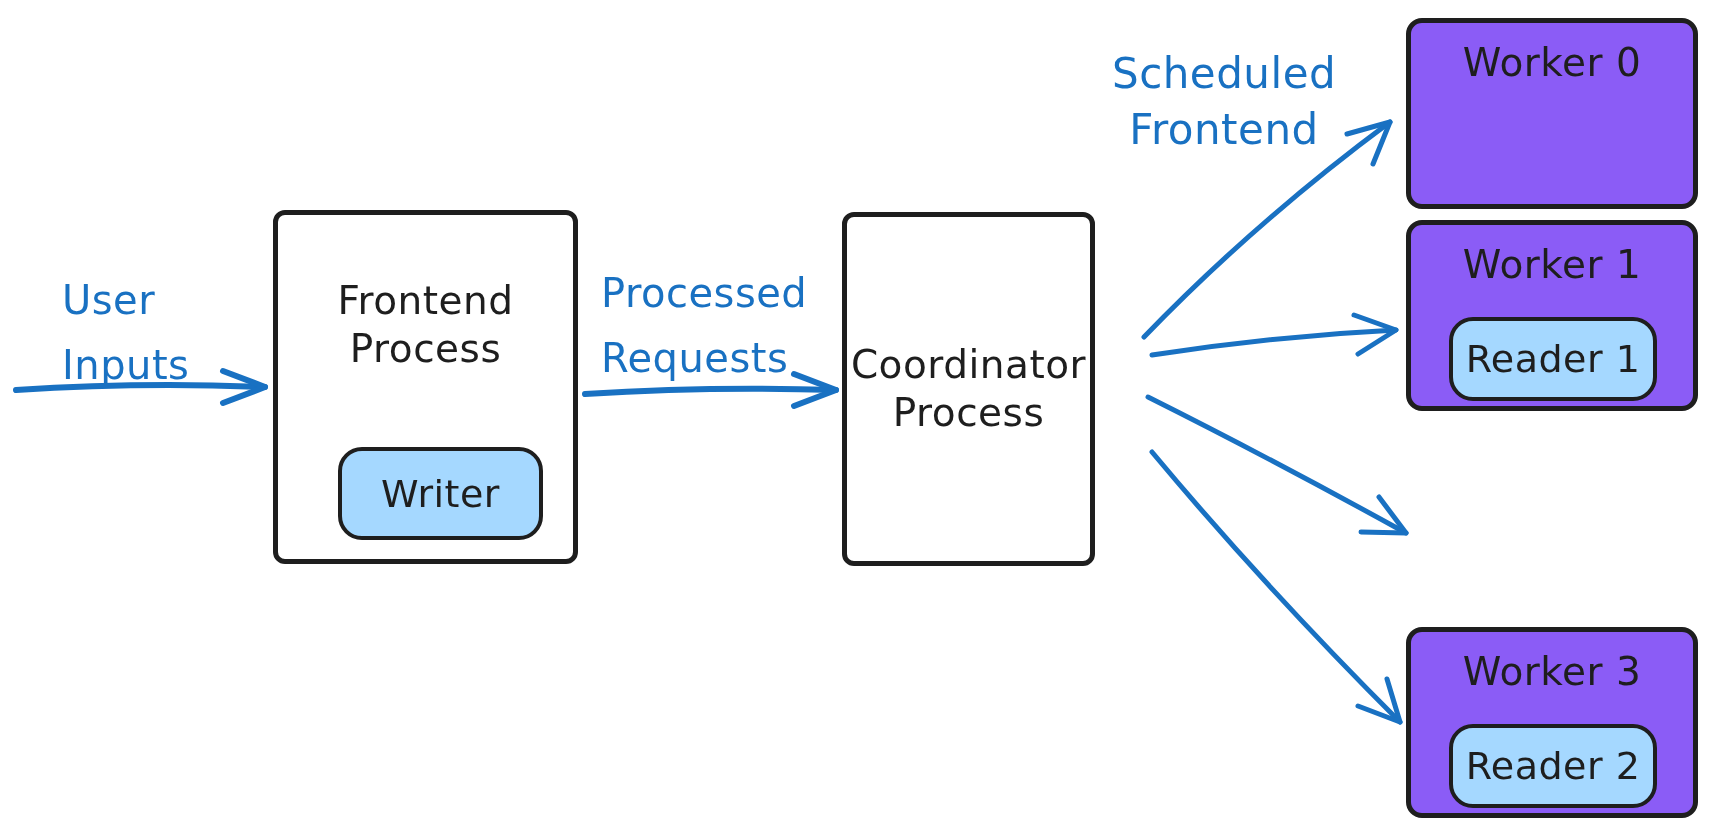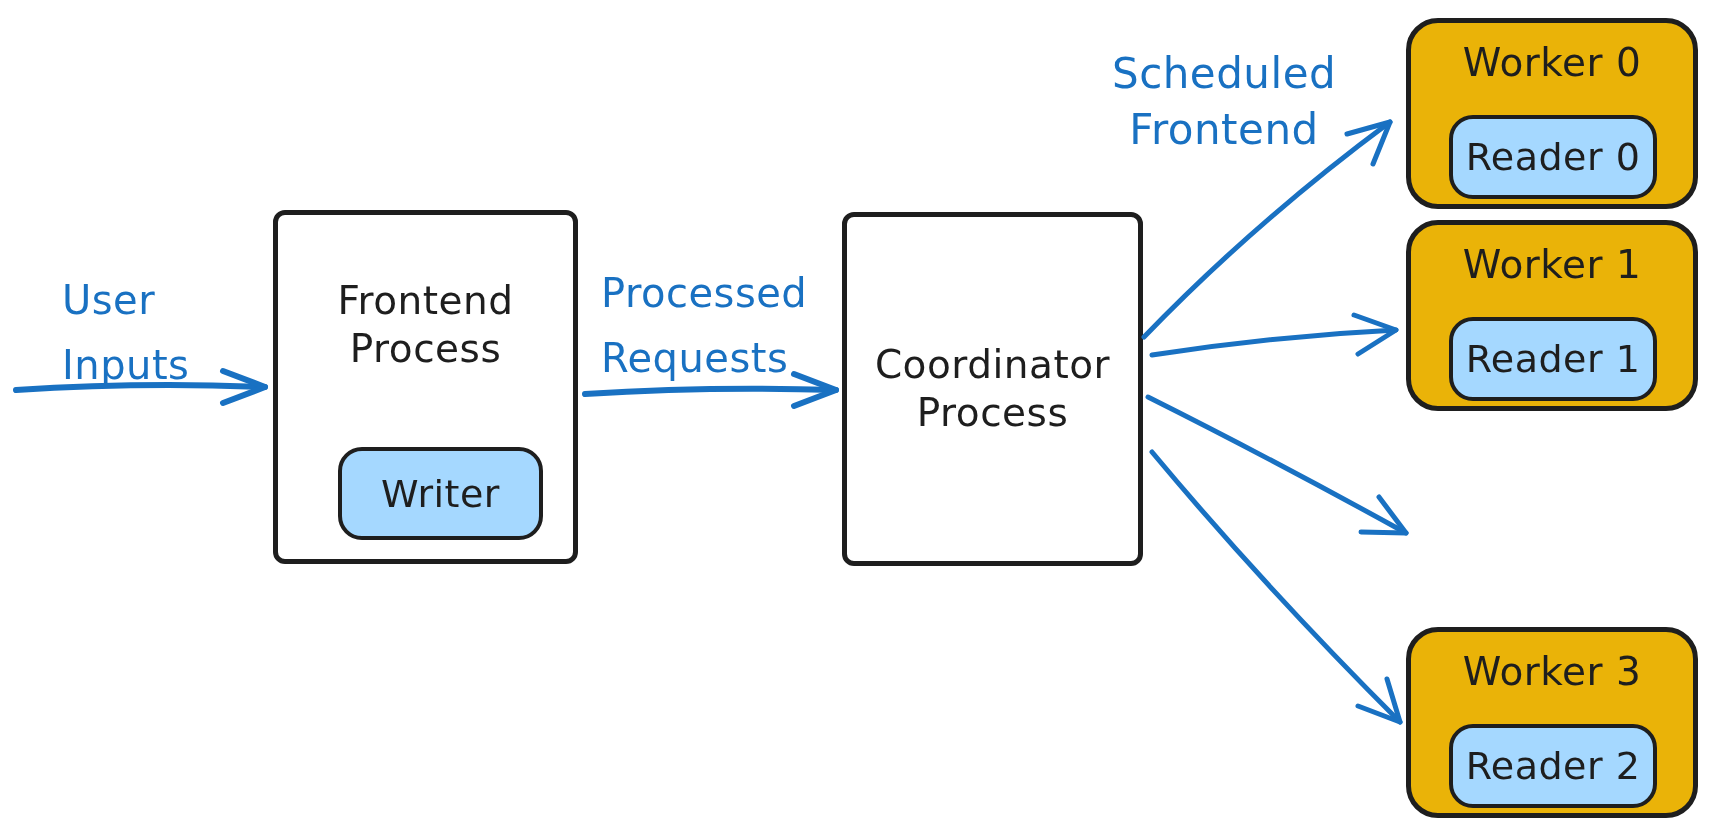--- a/index.html
+++ b/index.html
@@ -8,36 +8,36 @@
     background:var(--canvas,#fff); overflow:hidden;
     font-family:"DejaVu Sans","Liberation Sans",sans-serif;
     color:var(--ink,#1e1e1e);
   }
   .process-box {
     position:absolute; box-sizing:border-box; background:#fff;
     border:5px solid var(--ink,#1e1e1e); border-radius:12px;
     display:flex; flex-direction:column; align-items:center;
   }
   #frontend-box    { left:273px; top:210px; width:305px; height:354px; padding-top:62px; }
-  #coordinator-box { left:842px; top:212px; width:301px; height:354px; justify-content:center; }
+  #coordinator-box { left:842px; top:212px; width:253px; height:354px; justify-content:center; }
   .box-title {
     font-size:39px; line-height:48px; text-align:center;
     white-space:pre-line; letter-spacing:0.5px;
   }
   .chip {
     position:absolute; box-sizing:border-box;
     background:var(--chip-fill,#a5d8ff); border:4px solid var(--ink,#1e1e1e);
     border-radius:24px; display:flex; align-items:center; justify-content:center;
     font-size:38px; letter-spacing:0.5px;
   }
   #writer-chip { left:60px; top:232px; width:205px; height:93px; }
   .worker-card {
     position:absolute; left:1406px; width:292px; height:191px;
-    box-sizing:border-box; background:#eab308;
-    border:5px solid var(--ink,#1e1e1e); border-radius:32px;
+    box-sizing:border-box; background:#8b5cf6;
+    border:5px solid var(--ink,#1e1e1e); border-radius:16px;
   }
   #worker-card-0 { top:18px; }
   #worker-card-1 { top:220px; }
   #worker-card-2 { top:426px; }
   #worker-card-3 { top:627px; }
   .worker-title { margin-top:17px; text-align:center; font-size:39px; letter-spacing:0.5px; }
   .reader-chip { left:38px; top:92px; width:208px; height:84px; }
   .flow-label {
     position:absolute; color:var(--accent,#1971c2);
     font-size:40px; line-height:65px; white-space:pre-line; letter-spacing:0.5px;
@@ -72,23 +72,20 @@
     </div>
   </div>
 
   <div class="process-box" id="coordinator-box">
     <div class="box-title">Coordinator
 Process</div>
   </div>
 
   <div class="worker-card" id="worker-card-0">
     <div class="worker-title">Worker 0</div>
-    <div class="chip reader-chip">
-      <span>Reader 0</span>
-    </div>
   </div>
   <div class="worker-card" id="worker-card-1">
     <div class="worker-title">Worker 1</div>
     <div class="chip reader-chip">
       <span>Reader 1</span>
     </div>
   </div>
   <div class="worker-card" id="worker-card-3">
     <div class="worker-title">Worker 3</div>
     <div class="chip reader-chip">

